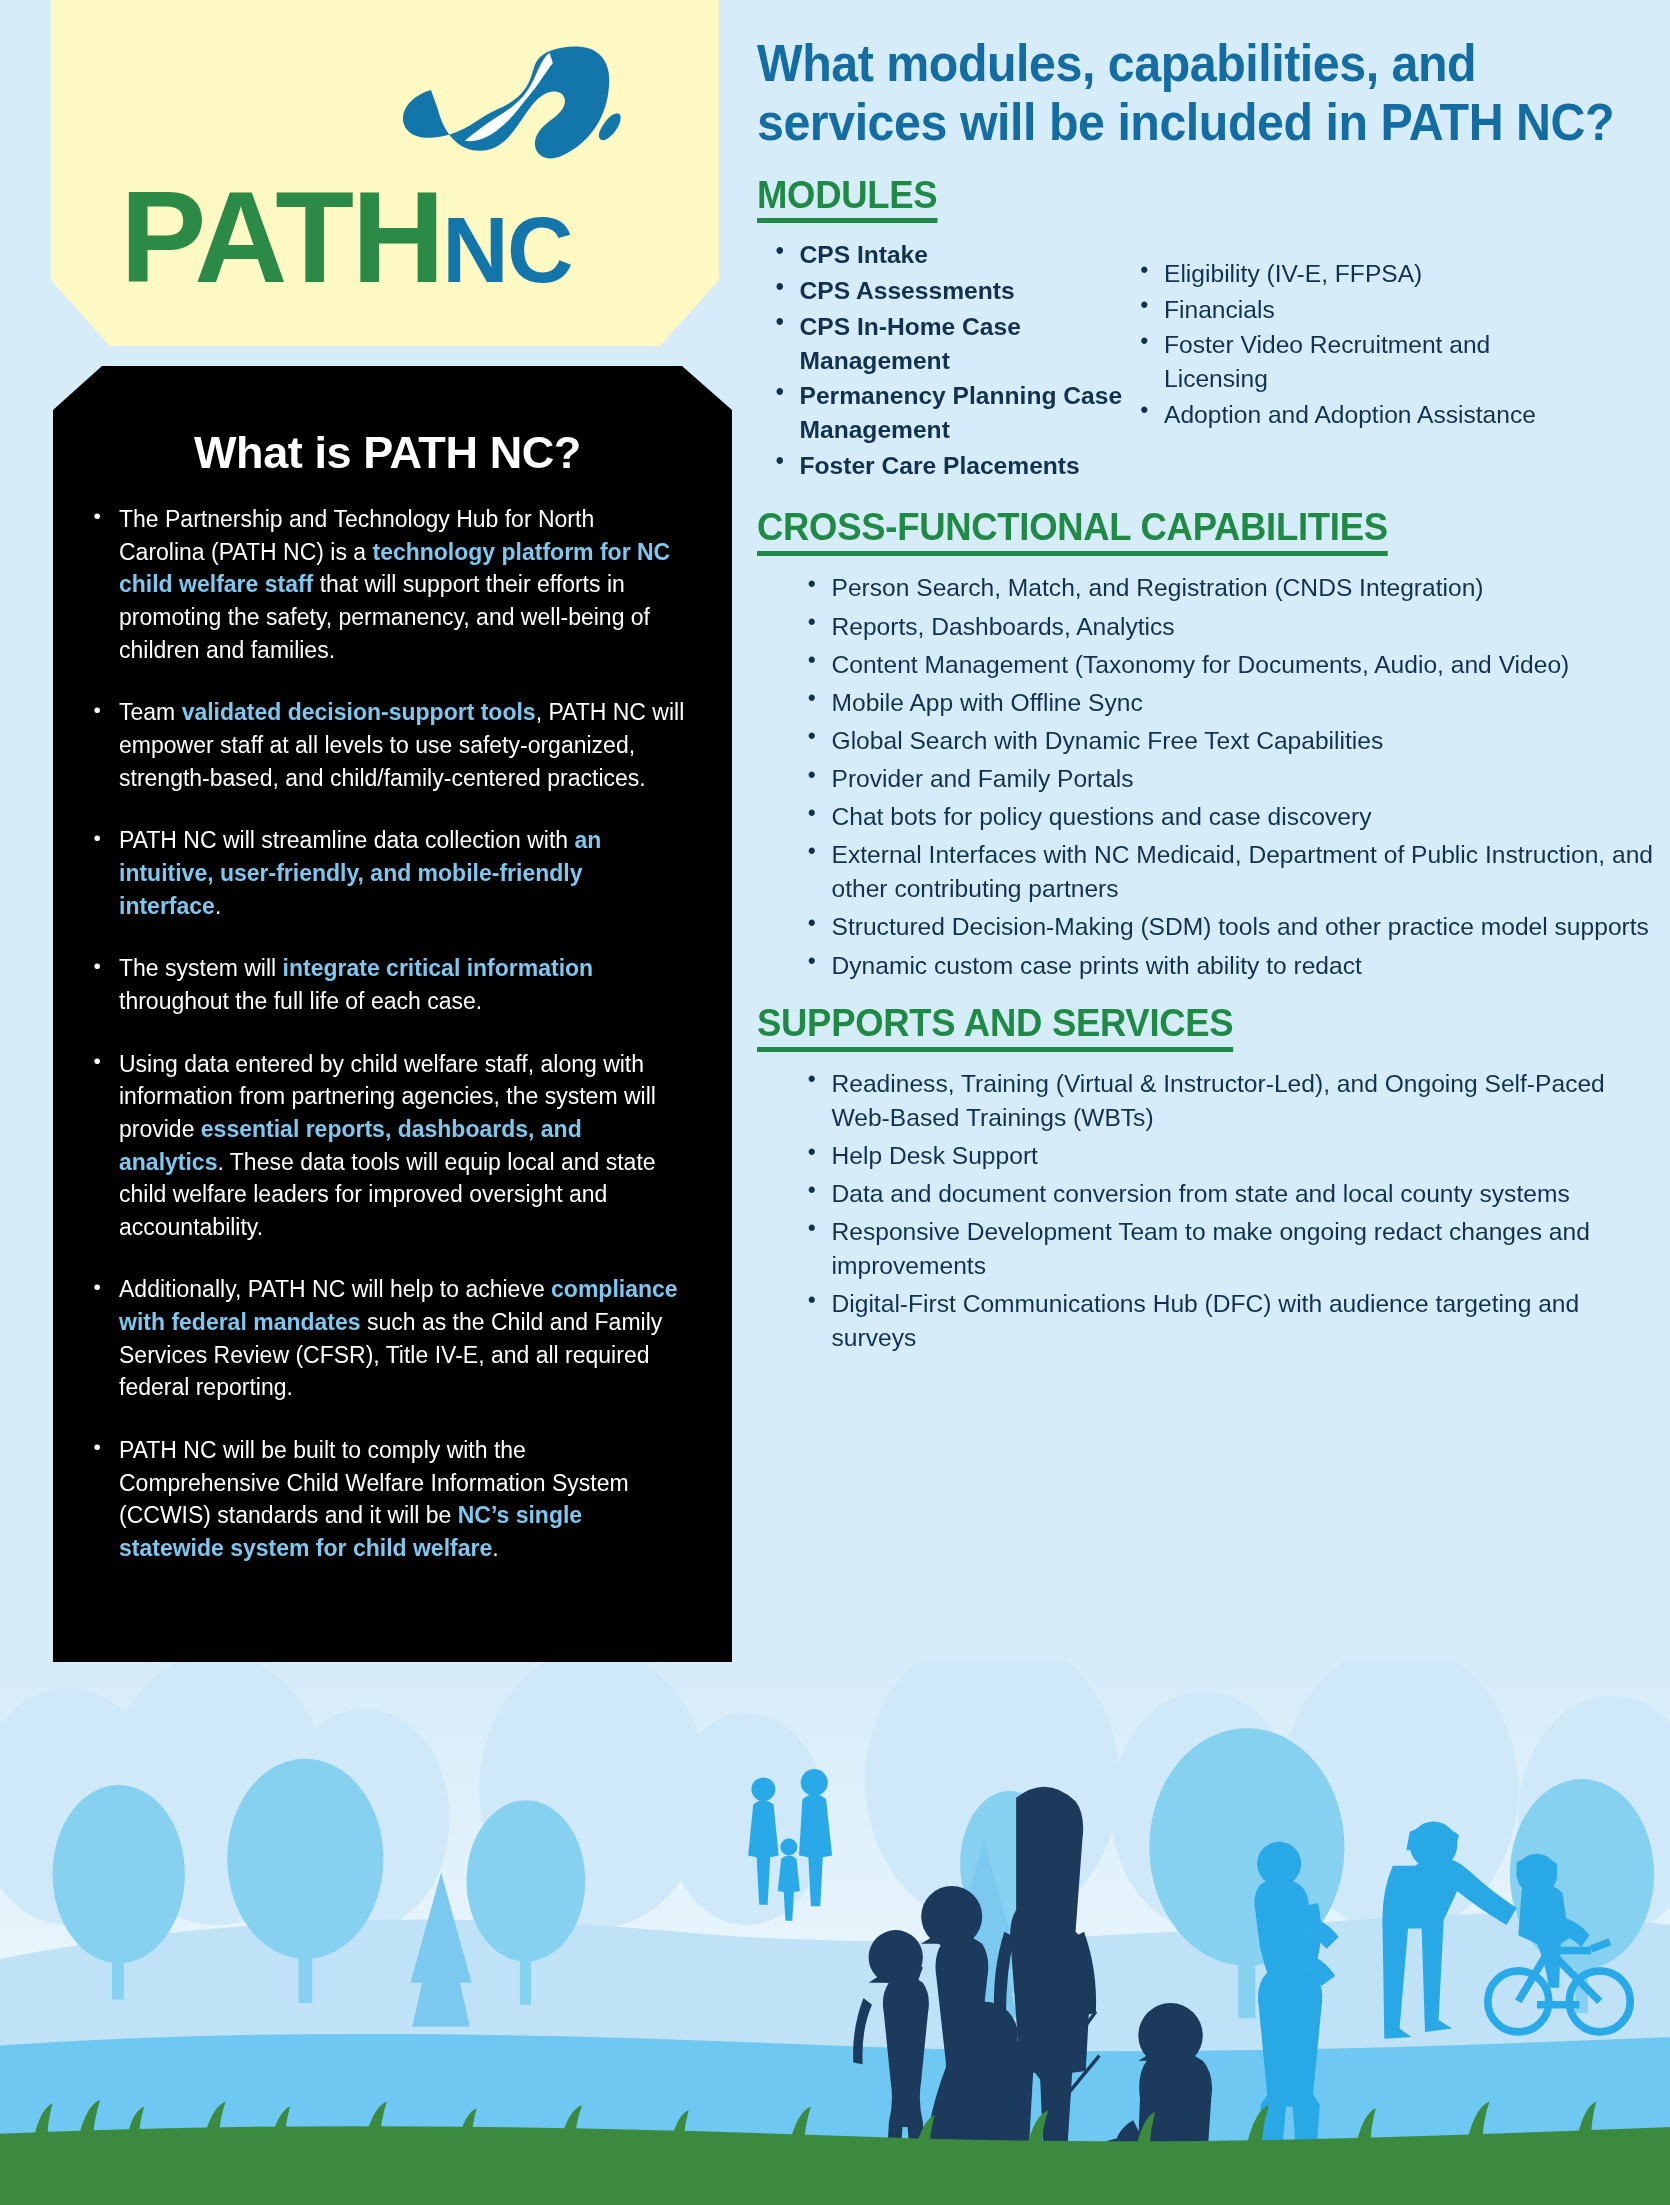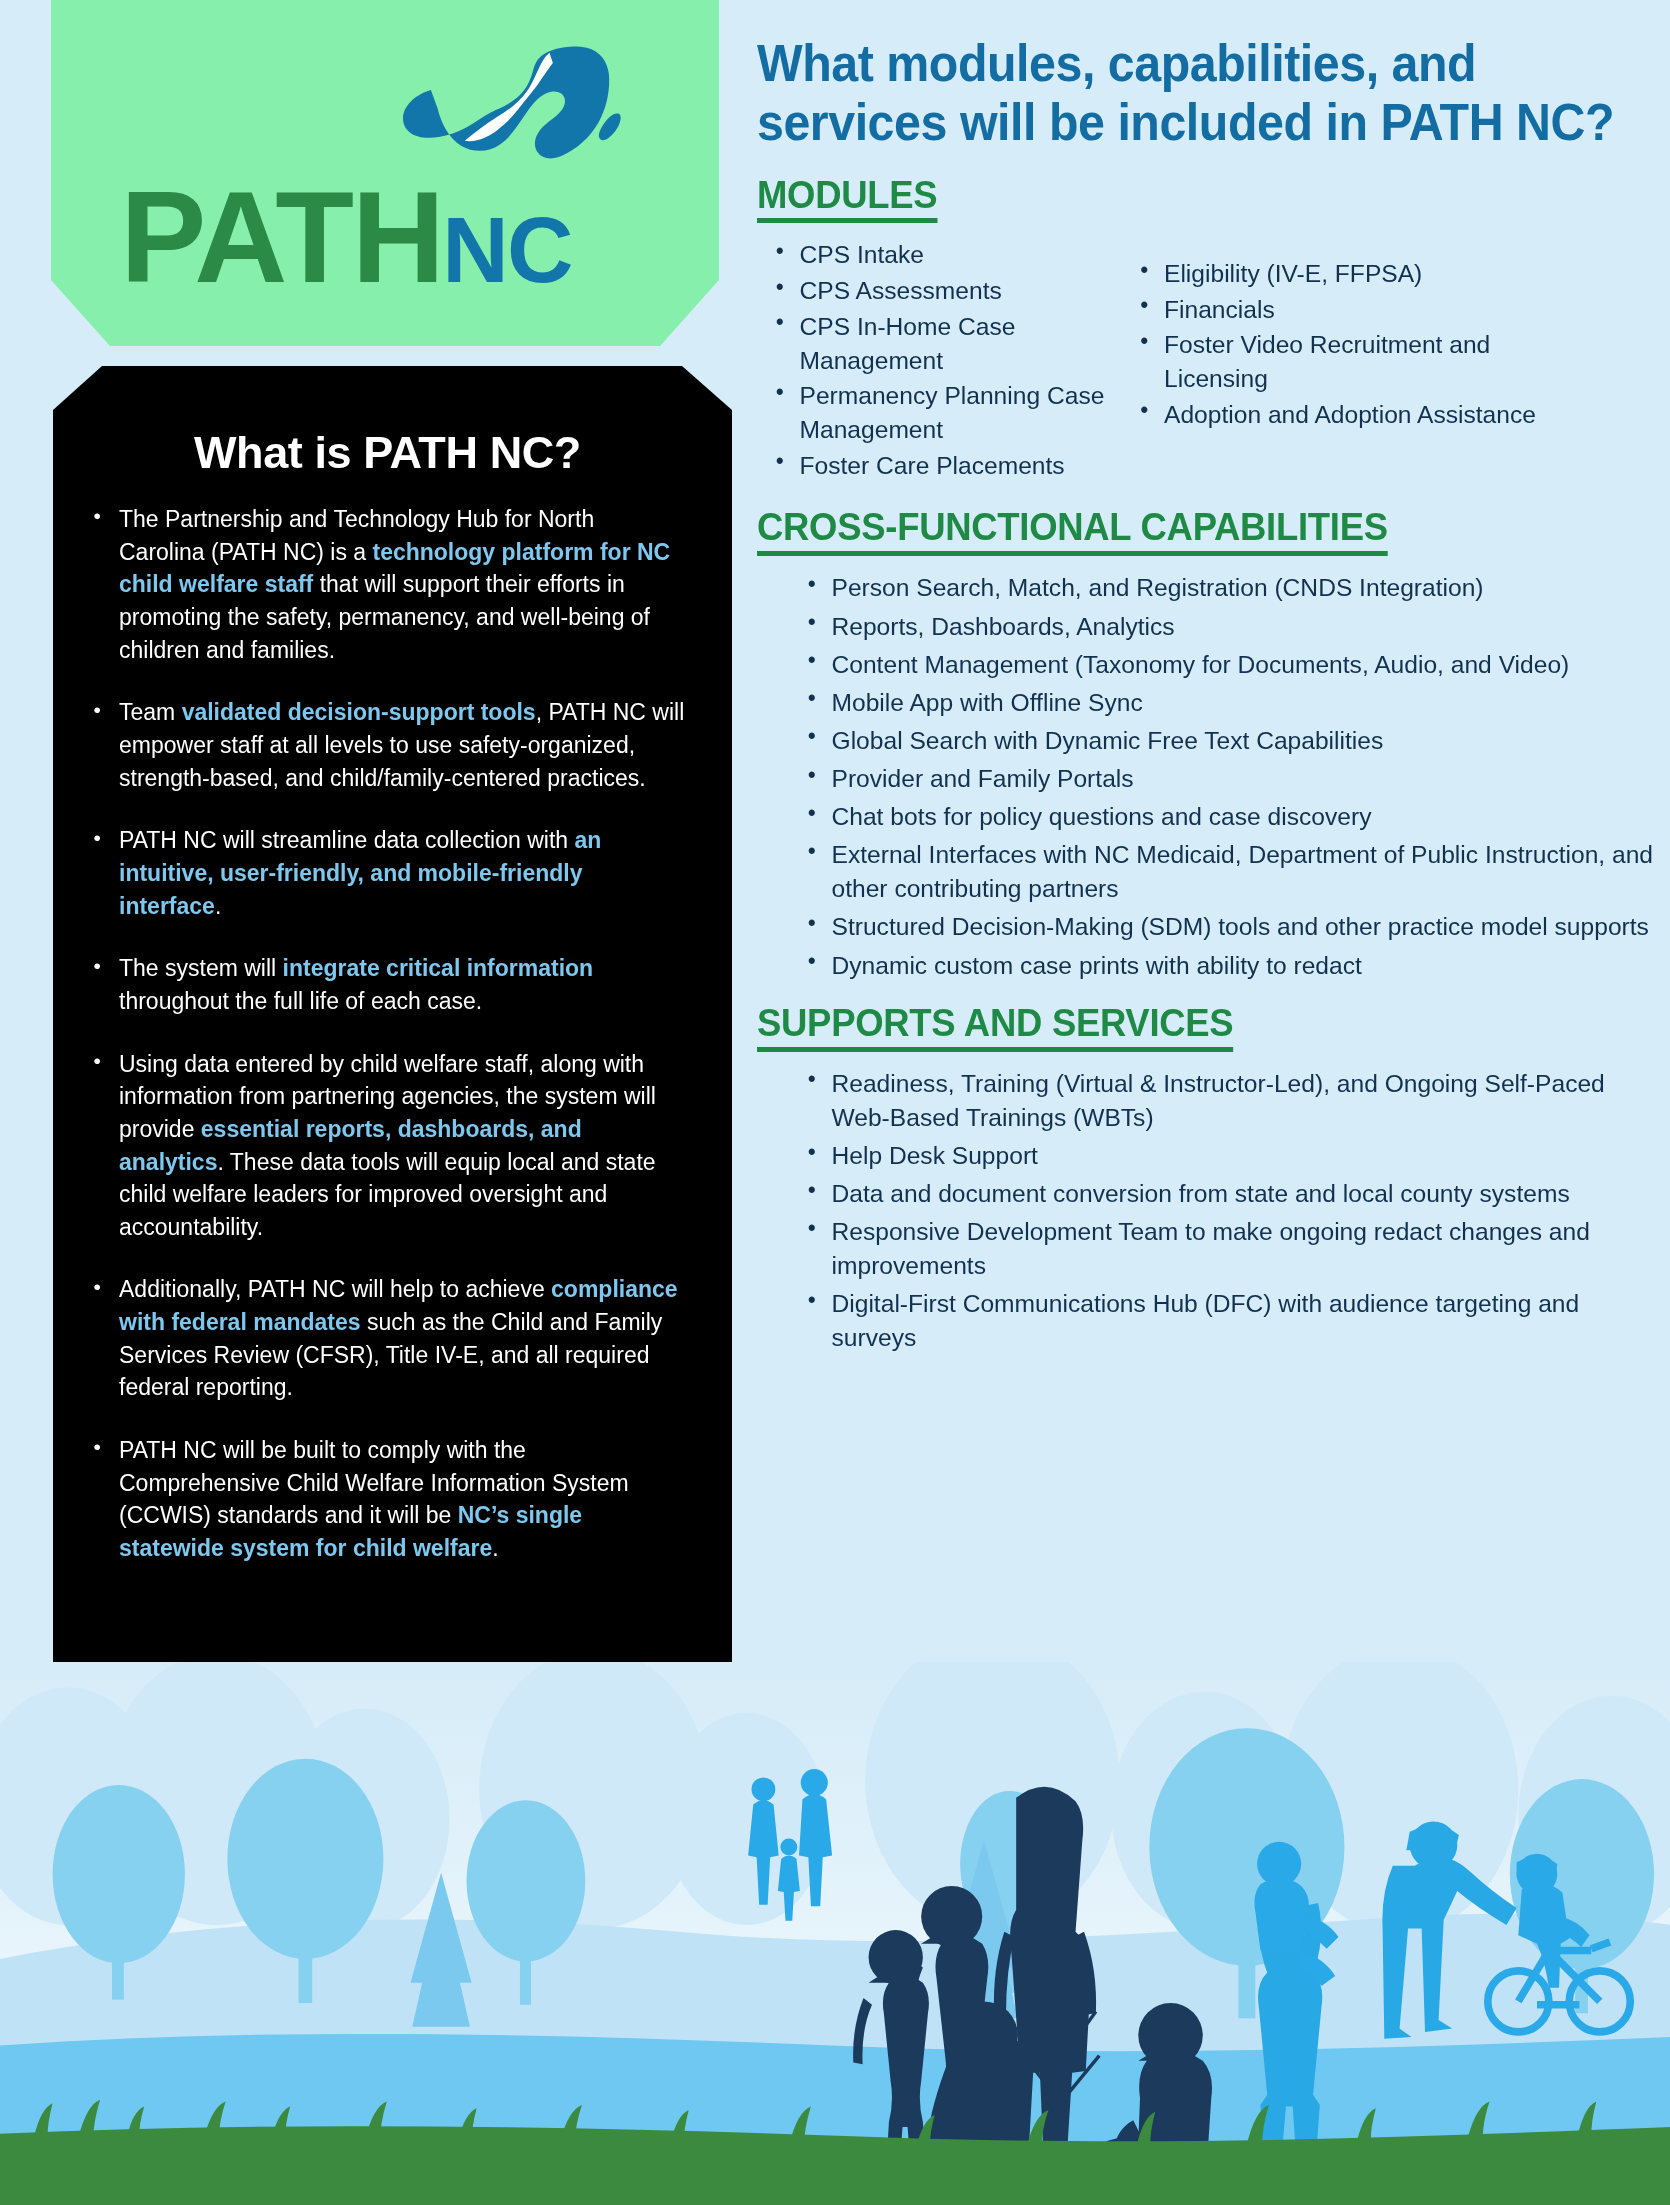--- a/index.html
+++ b/index.html
@@ -15,21 +15,21 @@
     width: 1671px; height: 2205px;
     background: #d6ecf8;
     overflow: hidden;
   }
 
   
   .logo-panel {
     position: absolute;
     left: 51px; top: 0px;
     width: 668px; height: 346px;
-    background: #86efac;
+    background: #fef9c3;
     clip-path: polygon(0 0, 100% 0, 100% 280px, 609px 346px, 59px 346px, 0 280px);
     display: flex;
     align-items: flex-end;
     justify-content: center;
   }
   .logo-wrap {
     position: relative;
     width: 560px; height: 280px;
     margin-bottom: 44px;
   }
@@ -124,21 +124,21 @@
   }
   ul.blue-list > li:before {
     content: "\2022";
     position: absolute;
     left: 6.8px; top: -2.5px;
     font-size: 23px;
     color: #11314f;
   }
 
   .modules-cols { display: flex; gap: 8.5px; margin-left: 12px; }
-  .mod-col-a { width: 356px; }
+  .mod-col-a { width: 356px; font-weight: bold; }
   .mod-col-b { width: 441px; padding-top: 18.7px; }
   .mod-col-a ul.blue-list > li,
   .mod-col-b ul.blue-list > li { margin-bottom: 1.7px; }
 
   .cap-list, .svc-list { margin-left: 44px; width: 857px; }
 
   
   .illo {
     position: absolute;
     left: 0; bottom: 0;

